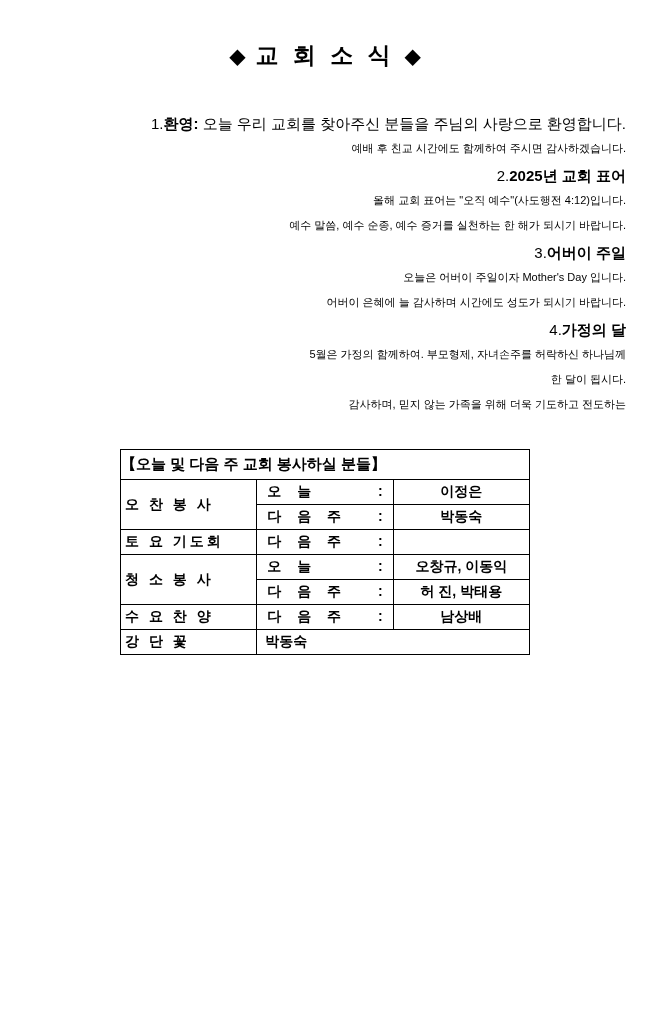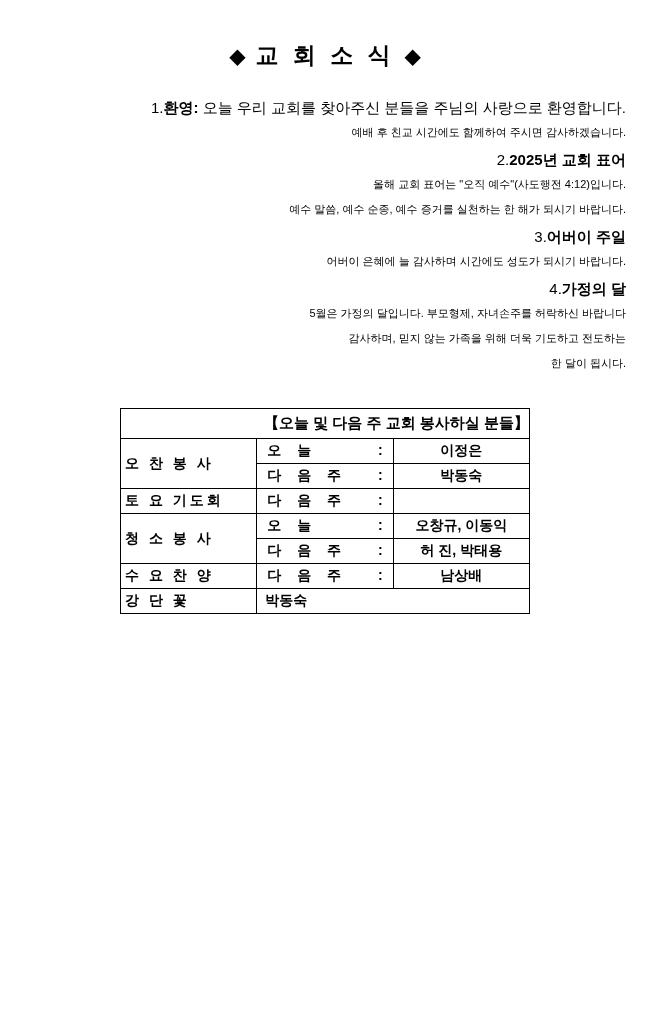--- a/index.html
+++ b/index.html
@@ -21,21 +21,21 @@
     box-sizing: border-box;
     padding: 0;
     position: relative;
   }
   .title {
     text-align: center;
     font-size: 23px;
     font-weight: bold;
     letter-spacing: 4px;
     margin-top: 40px;
-    margin-bottom: 24px;
+    margin-bottom: 40px;
   }
   .title .diamond {
     letter-spacing: 0;
     font-size: 20px;
   }
   .body-list {
     margin: 0;
     padding: 0 24px 0 34px;
     list-style: none;
   }
@@ -73,21 +73,21 @@
     width: 410px;
     table-layout: fixed;
   }
   table.duty td, table.duty th {
     border: 1px solid #000;
     font-size: 14px;
     padding: 3px 4px;
     font-weight: bold;
   }
   table.duty .hdr {
-    text-align: right;
+    text-align: left;
     font-size: 15px;
     padding: 5px 0;
   }
   .cat {
     width: 104px;
     text-align: left;
     letter-spacing: 3px;
     font-size: 15px;
   }
   .when {
@@ -142,32 +142,33 @@
         <div class="line">올해 교회 표어는 "오직 예수"(사도행전 4:12)입니다.</div>
         <div class="line">예수 말씀, 예수 순종, 예수 증거를 실천하는 한 해가 되시기 바랍니다.</div>
       </div>
     </li>
 
     <li class="item">
       <div class="item-head">
         <span class="item-num">3.</span><span>어버이 주일</span>
       </div>
       <div class="item-lines">
+        <div class="line">오늘은 어버이 주일이자 Mother's Day 입니다.</div>
         <div class="line">어버이 은혜에 늘 감사하며 시간에도 성도가 되시기 바랍니다.</div>
       </div>
     </li>
 
     <li class="item">
       <div class="item-head">
         <span class="item-num">4.</span><span>가정의 달</span>
       </div>
       <div class="item-lines">
-        <div class="line">5월은 가정의 달입니다. 부모형제, 자녀손주를 허락하신 바랍니다</div>
+        <div class="line">5월은 가정의 함께하여. 부모형제, 자녀손주를 허락하신 하나님께</div>
+        <div class="line">한 달이 됩시다.</div>
         <div class="line">감사하며, 믿지 않는 가족을 위해 더욱 기도하고 전도하는</div>
-        <div class="line">한 달이 됩시다.</div>
       </div>
     </li>
 
   </ul>
 
   <table class="duty">
     <tbody>
       <tr>
         <td class="hdr" colspan="3">【오늘 및 다음 주 교회 봉사하실 분들】</td>
       </tr>

